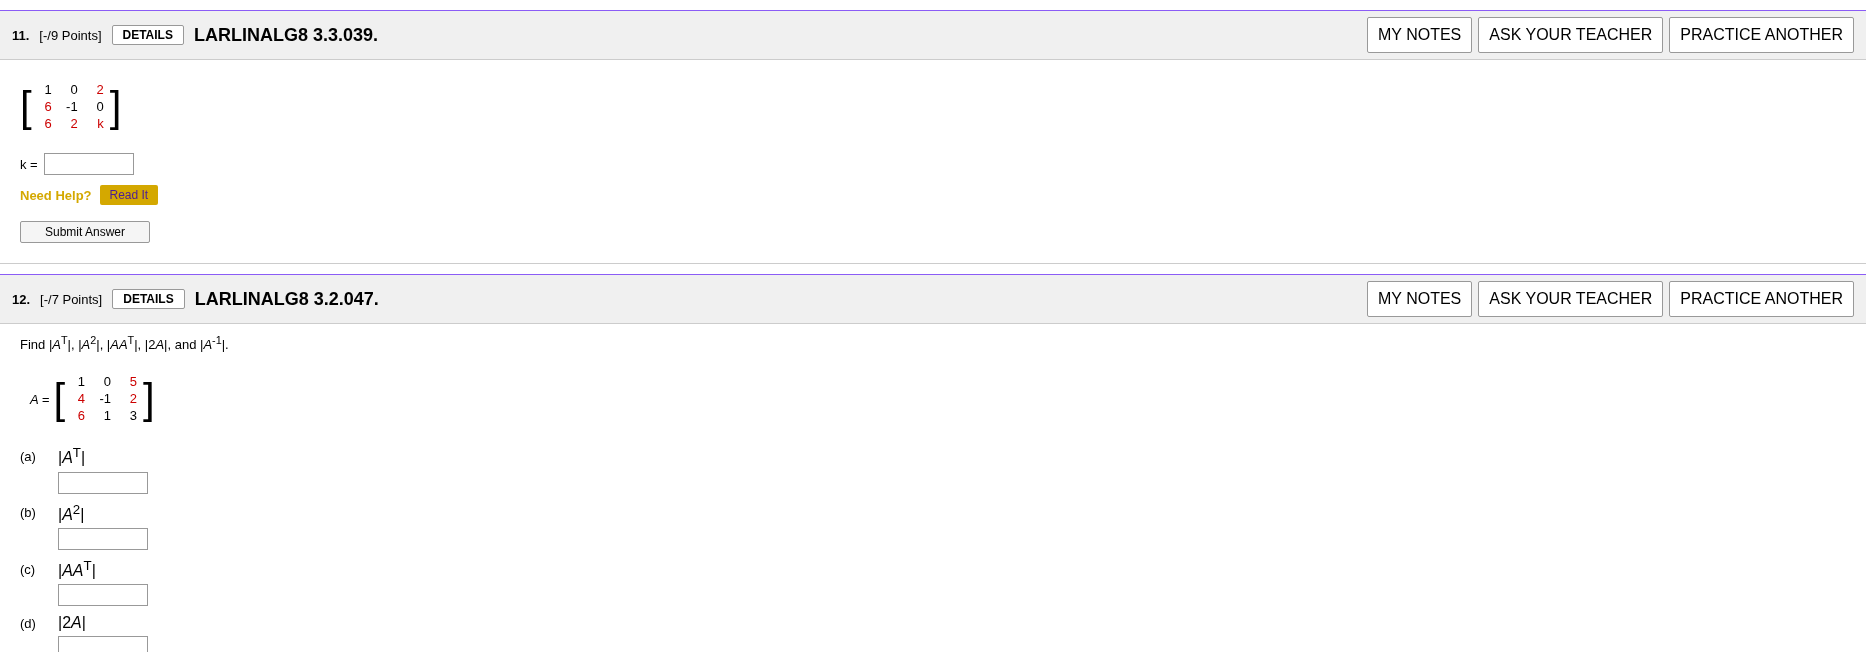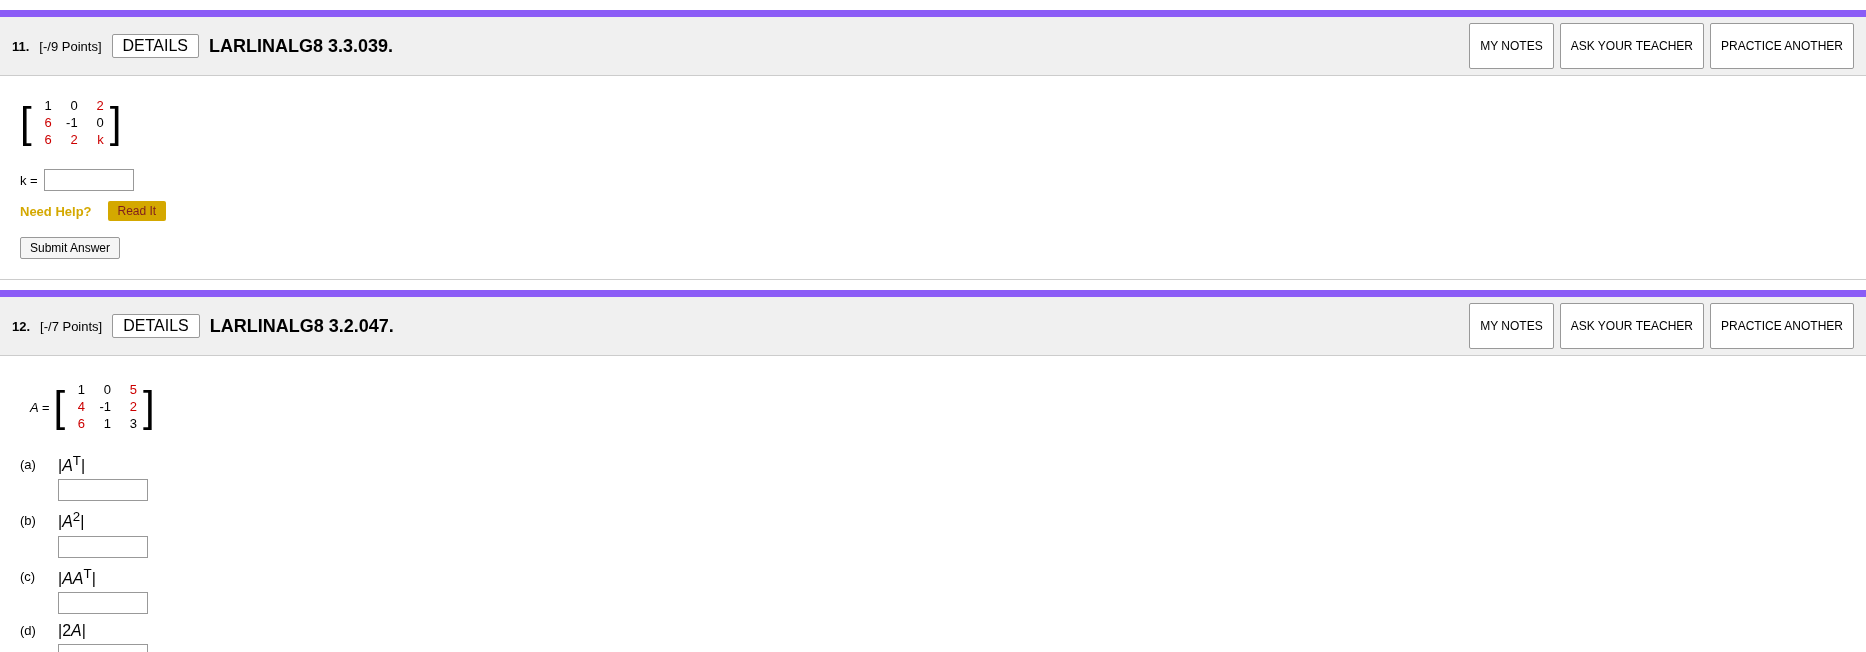--- a/index.html
+++ b/index.html
@@ -5,21 +5,21 @@
     * { box-sizing: border-box; margin: 0; padding: 0; }
     body { font-family: Arial, sans-serif; font-size: 13px; background: #fff; color: #000; }
 
     .question-block {
       border-bottom: 1px solid #ccc;
       padding: 10px 0 10px 0;
     }
 
     .question-header {
       background: #f0f0f0;
-      border-top: 7px solid #8b5cf6;
+      border-top: 1px solid #8b5cf6;
       border-bottom: 1px solid #ccc;
       padding: 6px 12px;
       display: flex;
       align-items: center;
       justify-content: space-between;
     }
 
     .question-header-left {
       display: flex;
       align-items: center;
@@ -28,40 +28,41 @@
 
     .question-number {
       font-weight: bold;
       font-size: 13px;
     }
 
     .details-btn {
       border: 1px solid #999;
       background: #fff;
       padding: 2px 10px;
-      font-size: 16px;
+      font-size: 12px;
       cursor: pointer;
       border-radius: 2px;
+      font-weight: bold;
     }
 
     .question-label {
       font-size: 18px;
       font-weight: bold;
     }
 
     .header-right-btns {
       display: flex;
       gap: 6px;
     }
 
     .header-right-btns button {
       border: 1px solid #999;
       background: #fff;
-      padding: 15px 10px;
-      font-size: 12px;
+      padding: 8px 10px;
+      font-size: 16px;
       cursor: pointer;
       border-radius: 2px;
     }
 
     .question-body {
       padding: 10px 20px;
     }
 
     .question-text {
       font-size: 13px;
@@ -118,44 +119,44 @@
       border: 1px solid #999;
       padding: 2px 4px;
       font-size: 13px;
       width: 90px;
       height: 22px;
     }
 
     .need-help-row {
       display: flex;
       align-items: center;
-      gap: 16px;
+      gap: 8px;
       margin: 8px 0 10px 0;
     }
 
     .need-help-label {
       color: #d4a800;
       font-weight: bold;
       font-size: 13px;
     }
 
     .help-btn {
       background: #d4a800;
-      color: #7f1d1d;
+      color: #4c1d95;
       border: none;
       padding: 3px 10px;
       font-size: 12px;
       cursor: pointer;
       border-radius: 2px;
     }
 
     .submit-btn {
       border: 1px solid #999;
       background: #f5f5f5;
-      padding: 3px 9px;
+      padding: 3px 24px;
       font-size: 12px;
       cursor: pointer;
       border-radius: 2px;
       margin-top: 6px;
     }
 
     .part-row {
       display: flex;
       align-items: center;
       gap: 8px;
@@ -244,20 +245,23 @@
       <span class="question-label">LARLINALG8 3.2.047.</span>
     </div>
     <div class="header-right-btns">
       <button>MY NOTES</button>
       <button>ASK YOUR TEACHER</button>
       <button>PRACTICE ANOTHER</button>
     </div>
   </div>
 
   <div class="question-body">
+    <div class="question-text">
+      Find |<em>A</em><sup>T</sup>|, |<em>A</em><sup>2</sup>|, |<em>AA</em><sup>T</sup>|, |2<em>A</em>|, and |<em>A</em><sup>-1</sup>|.
+    </div>
 
     <div class="a-equals">
       <span class="a-label"><em>A</em> =</span>
       <div class="matrix-container">
         <div class="matrix-bracket">
           <span class="matrix-bracket-left">[</span>
           <div class="matrix-cells matrix-3col">
             <span class="matrix-cell cell-black">1</span>
             <span class="matrix-cell cell-black">0</span>
             <span class="matrix-cell cell-red">5</span>

